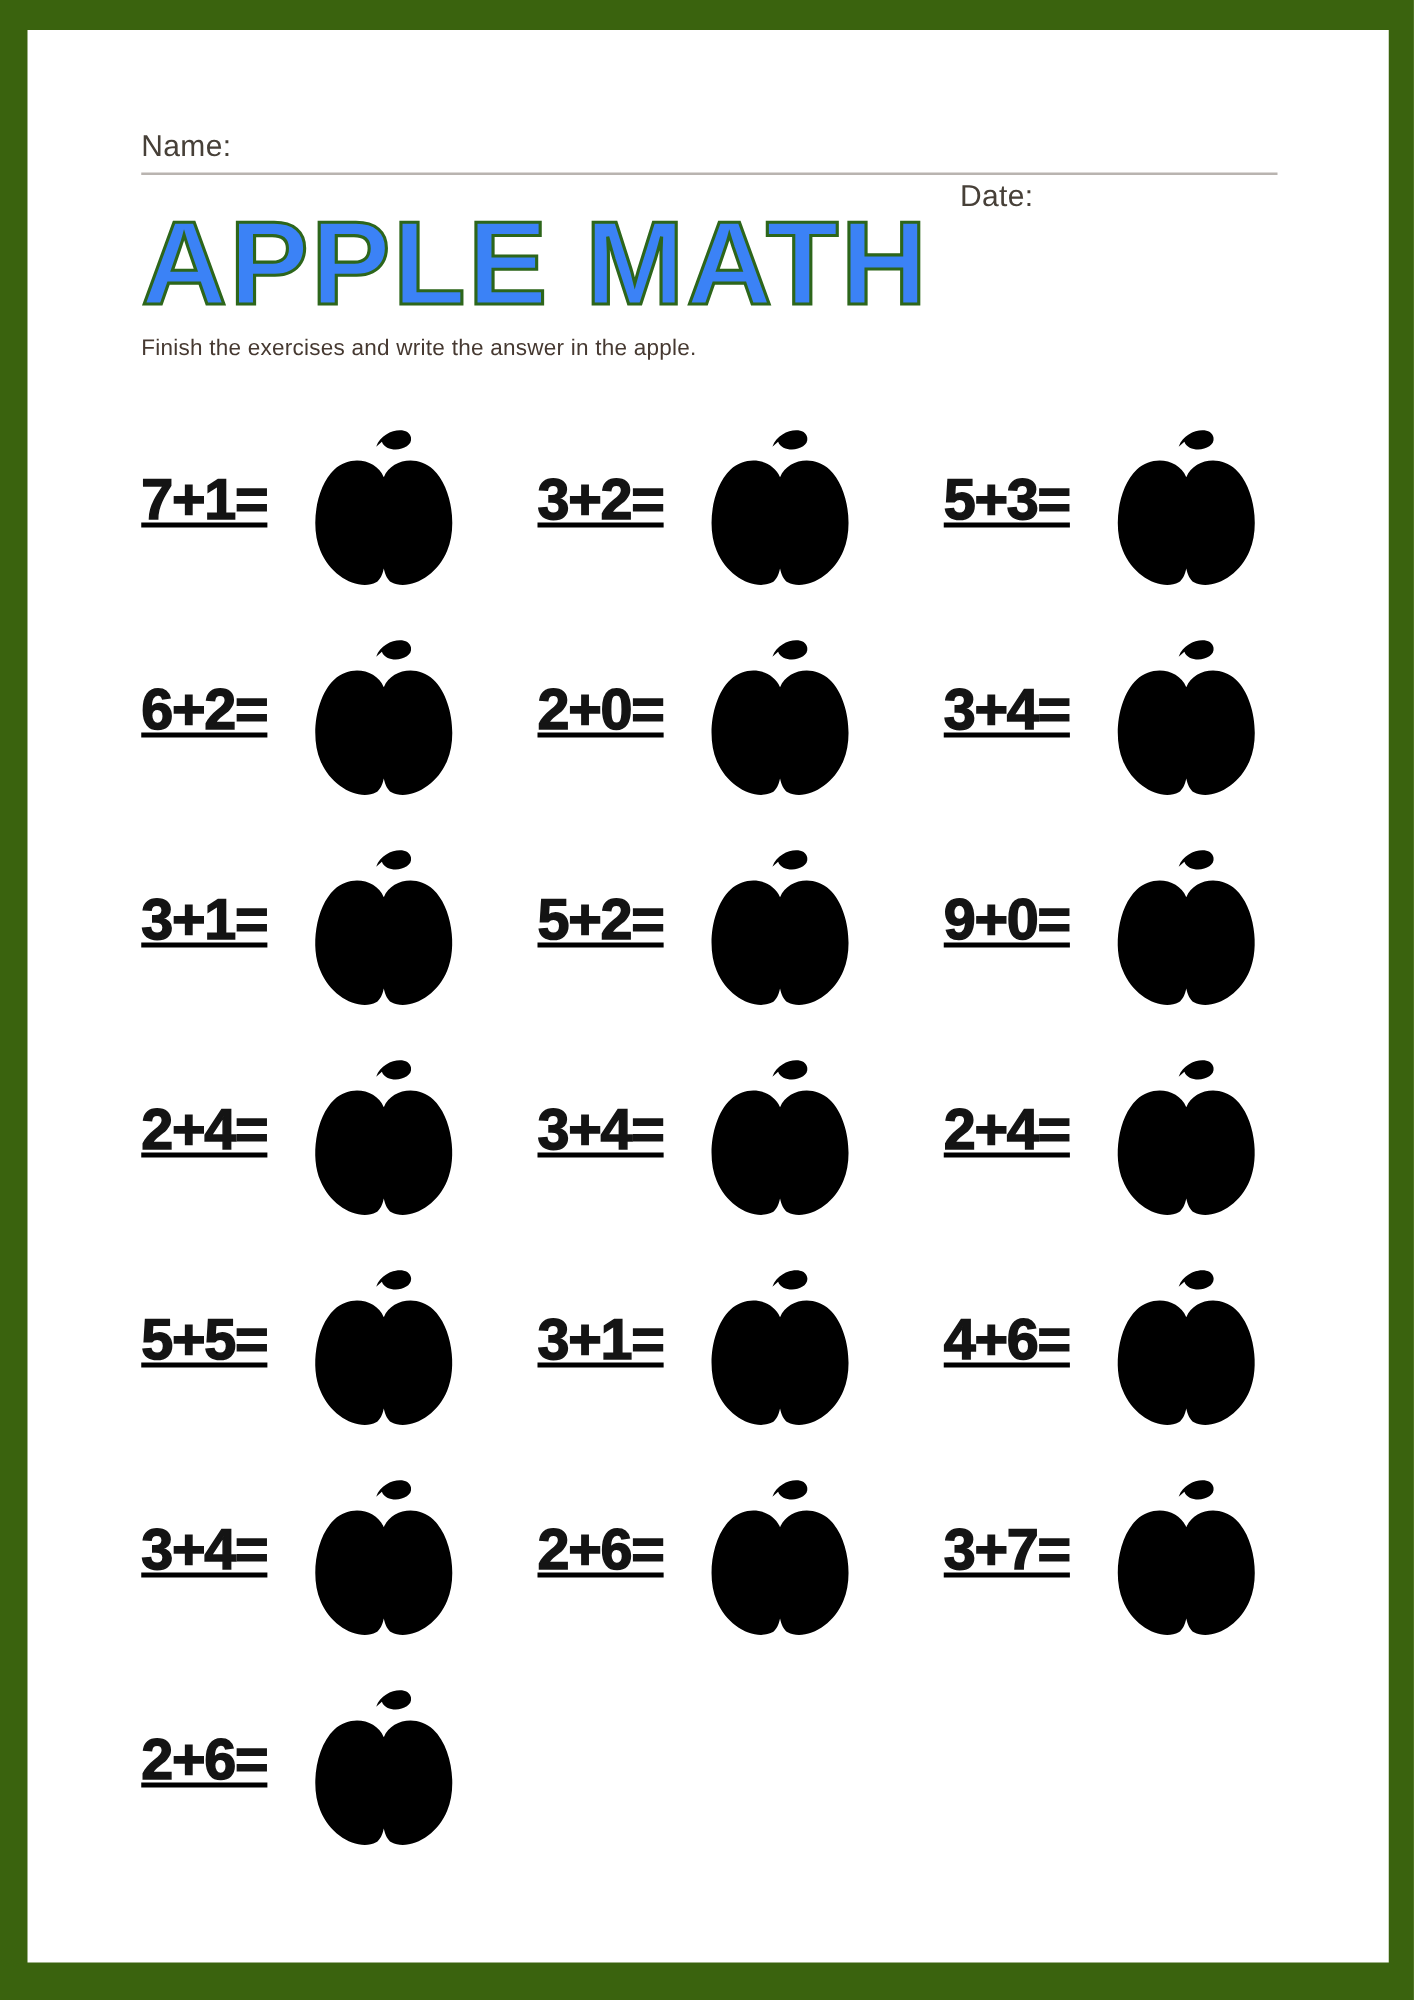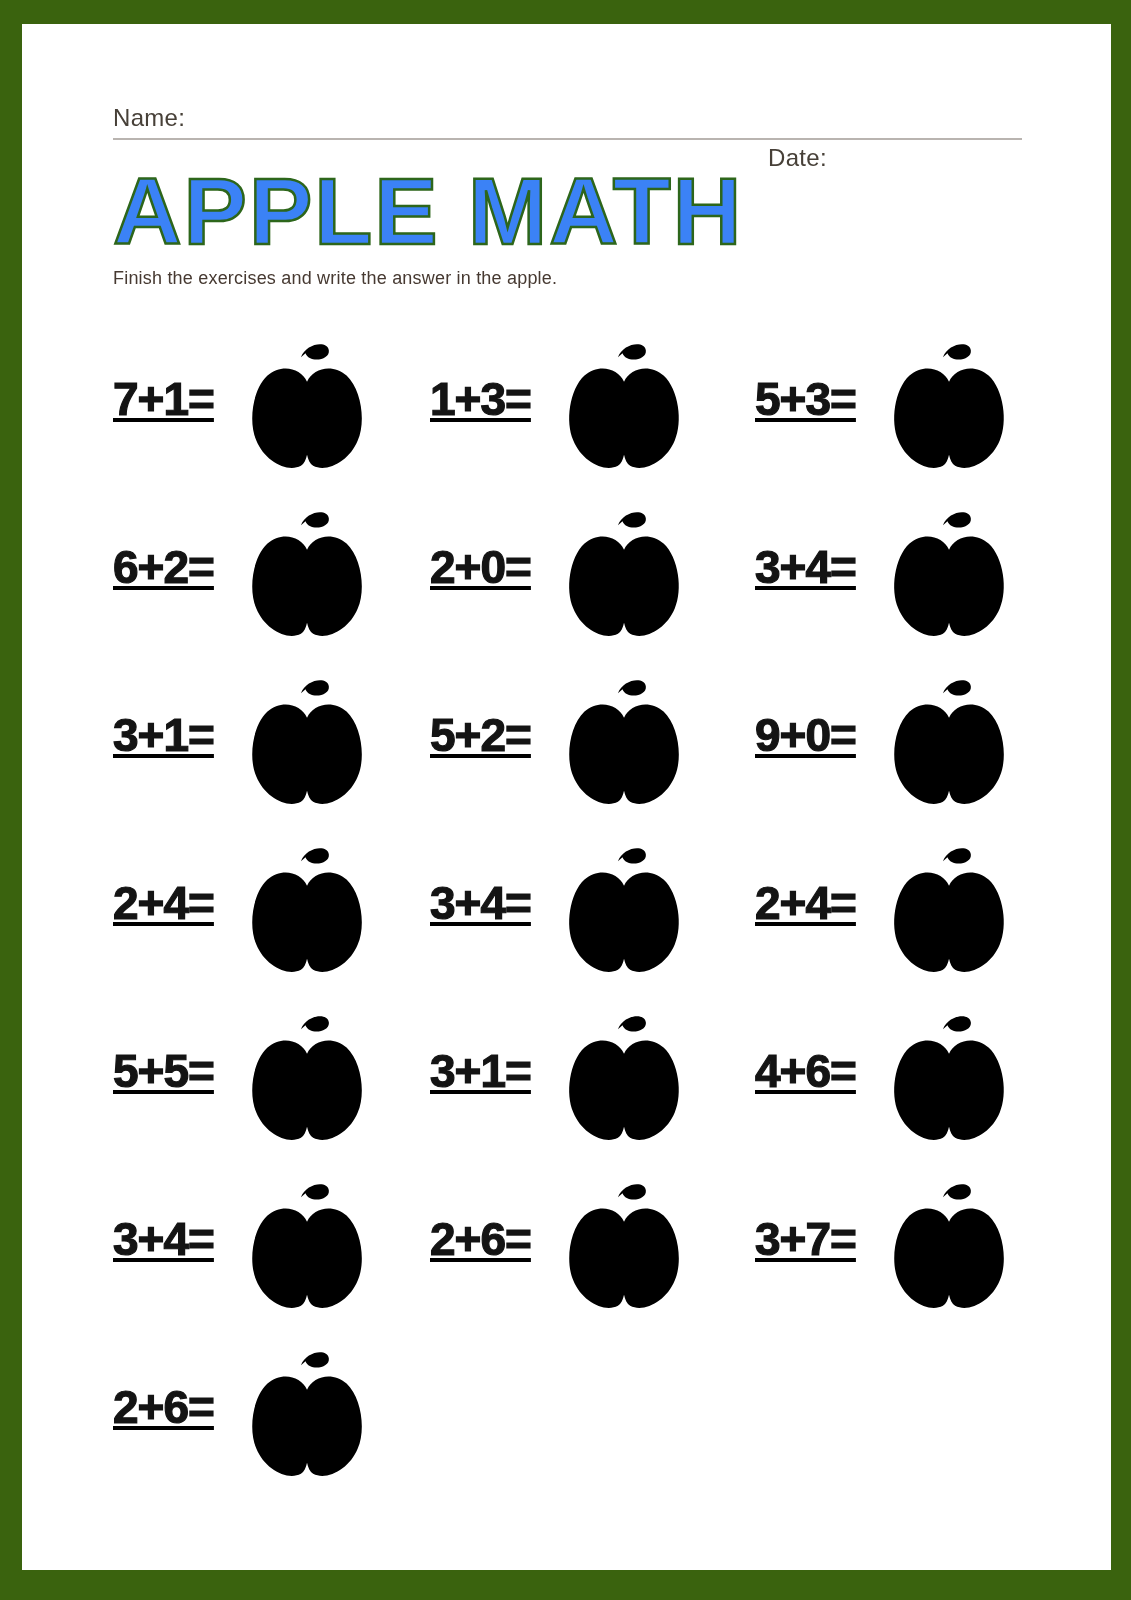--- a/index.html
+++ b/index.html
@@ -102,21 +102,21 @@
 
     <div class="grid">
 
       <div class="cell">
         <span class="eq">7+1=</span>
         <svg class="apple" viewBox="0 0 120 142">
             <use href="#apple-shape"></use>
           </svg>
       </div>
       <div class="cell">
-        <span class="eq">1+3=</span>
+        <span class="eq">3+2=</span>
         <svg class="apple" viewBox="0 0 120 142">
             <use href="#apple-shape"></use>
           </svg>
       </div>
       <div class="cell">
         <span class="eq">5+3=</span>
         <svg class="apple" viewBox="0 0 120 142">
             <use href="#apple-shape"></use>
           </svg>
       </div>

